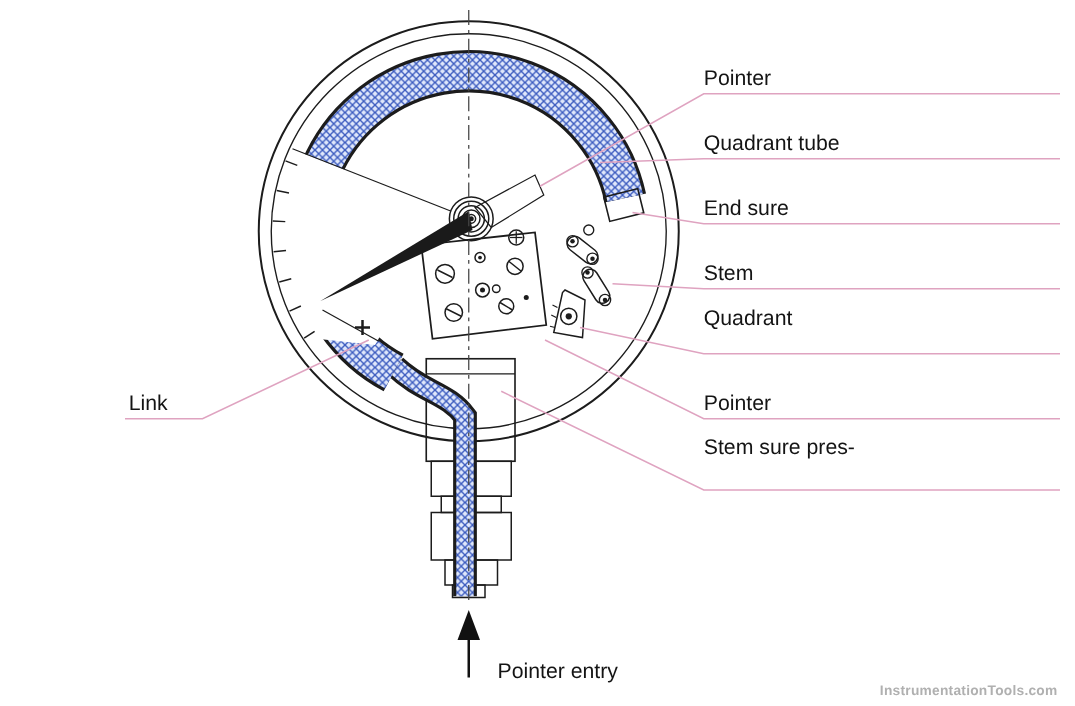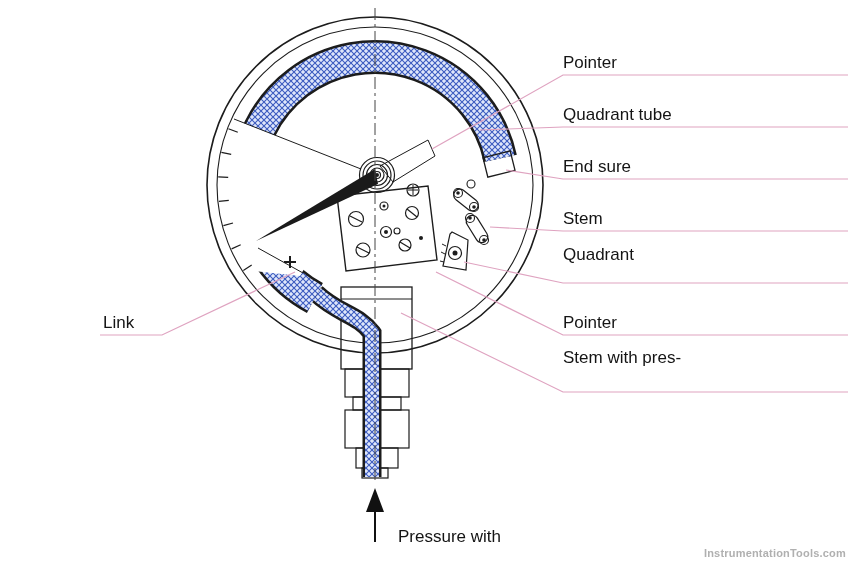--- a/index.html
+++ b/index.html
@@ -168,19 +168,19 @@
     </g>
   </svg>
 
   <div class="lbl" style="left:563px;top:52px">Pointer</div>
   <div class="lbl" style="left:563px;top:104px">Quadrant tube</div>
   <div class="lbl" style="left:563px;top:156px">End sure</div>
   <div class="lbl" style="left:563px;top:208px">Stem</div>
   <div class="lbl" style="left:563px;top:244px">Quadrant</div>
   <div class="lbl" style="left:563px;top:312px">Pointer</div>
   <div class="lbl" style="left:563px;top:347px">
-    <span style="display:block">Stem with pres-</span>
+    <span style="display:block">Stem sure pres-</span>
   </div>
   <div class="lbl" style="left:103px;top:312px">Link</div>
-  <div class="lbl" style="left:398px;top:526px">Pressure with</div>
+  <div class="lbl" style="left:398px;top:526px">Pointer entry</div>
 
   <div class="wm">InstrumentationTools.com</div>
 </div>
 
 </body></html>

